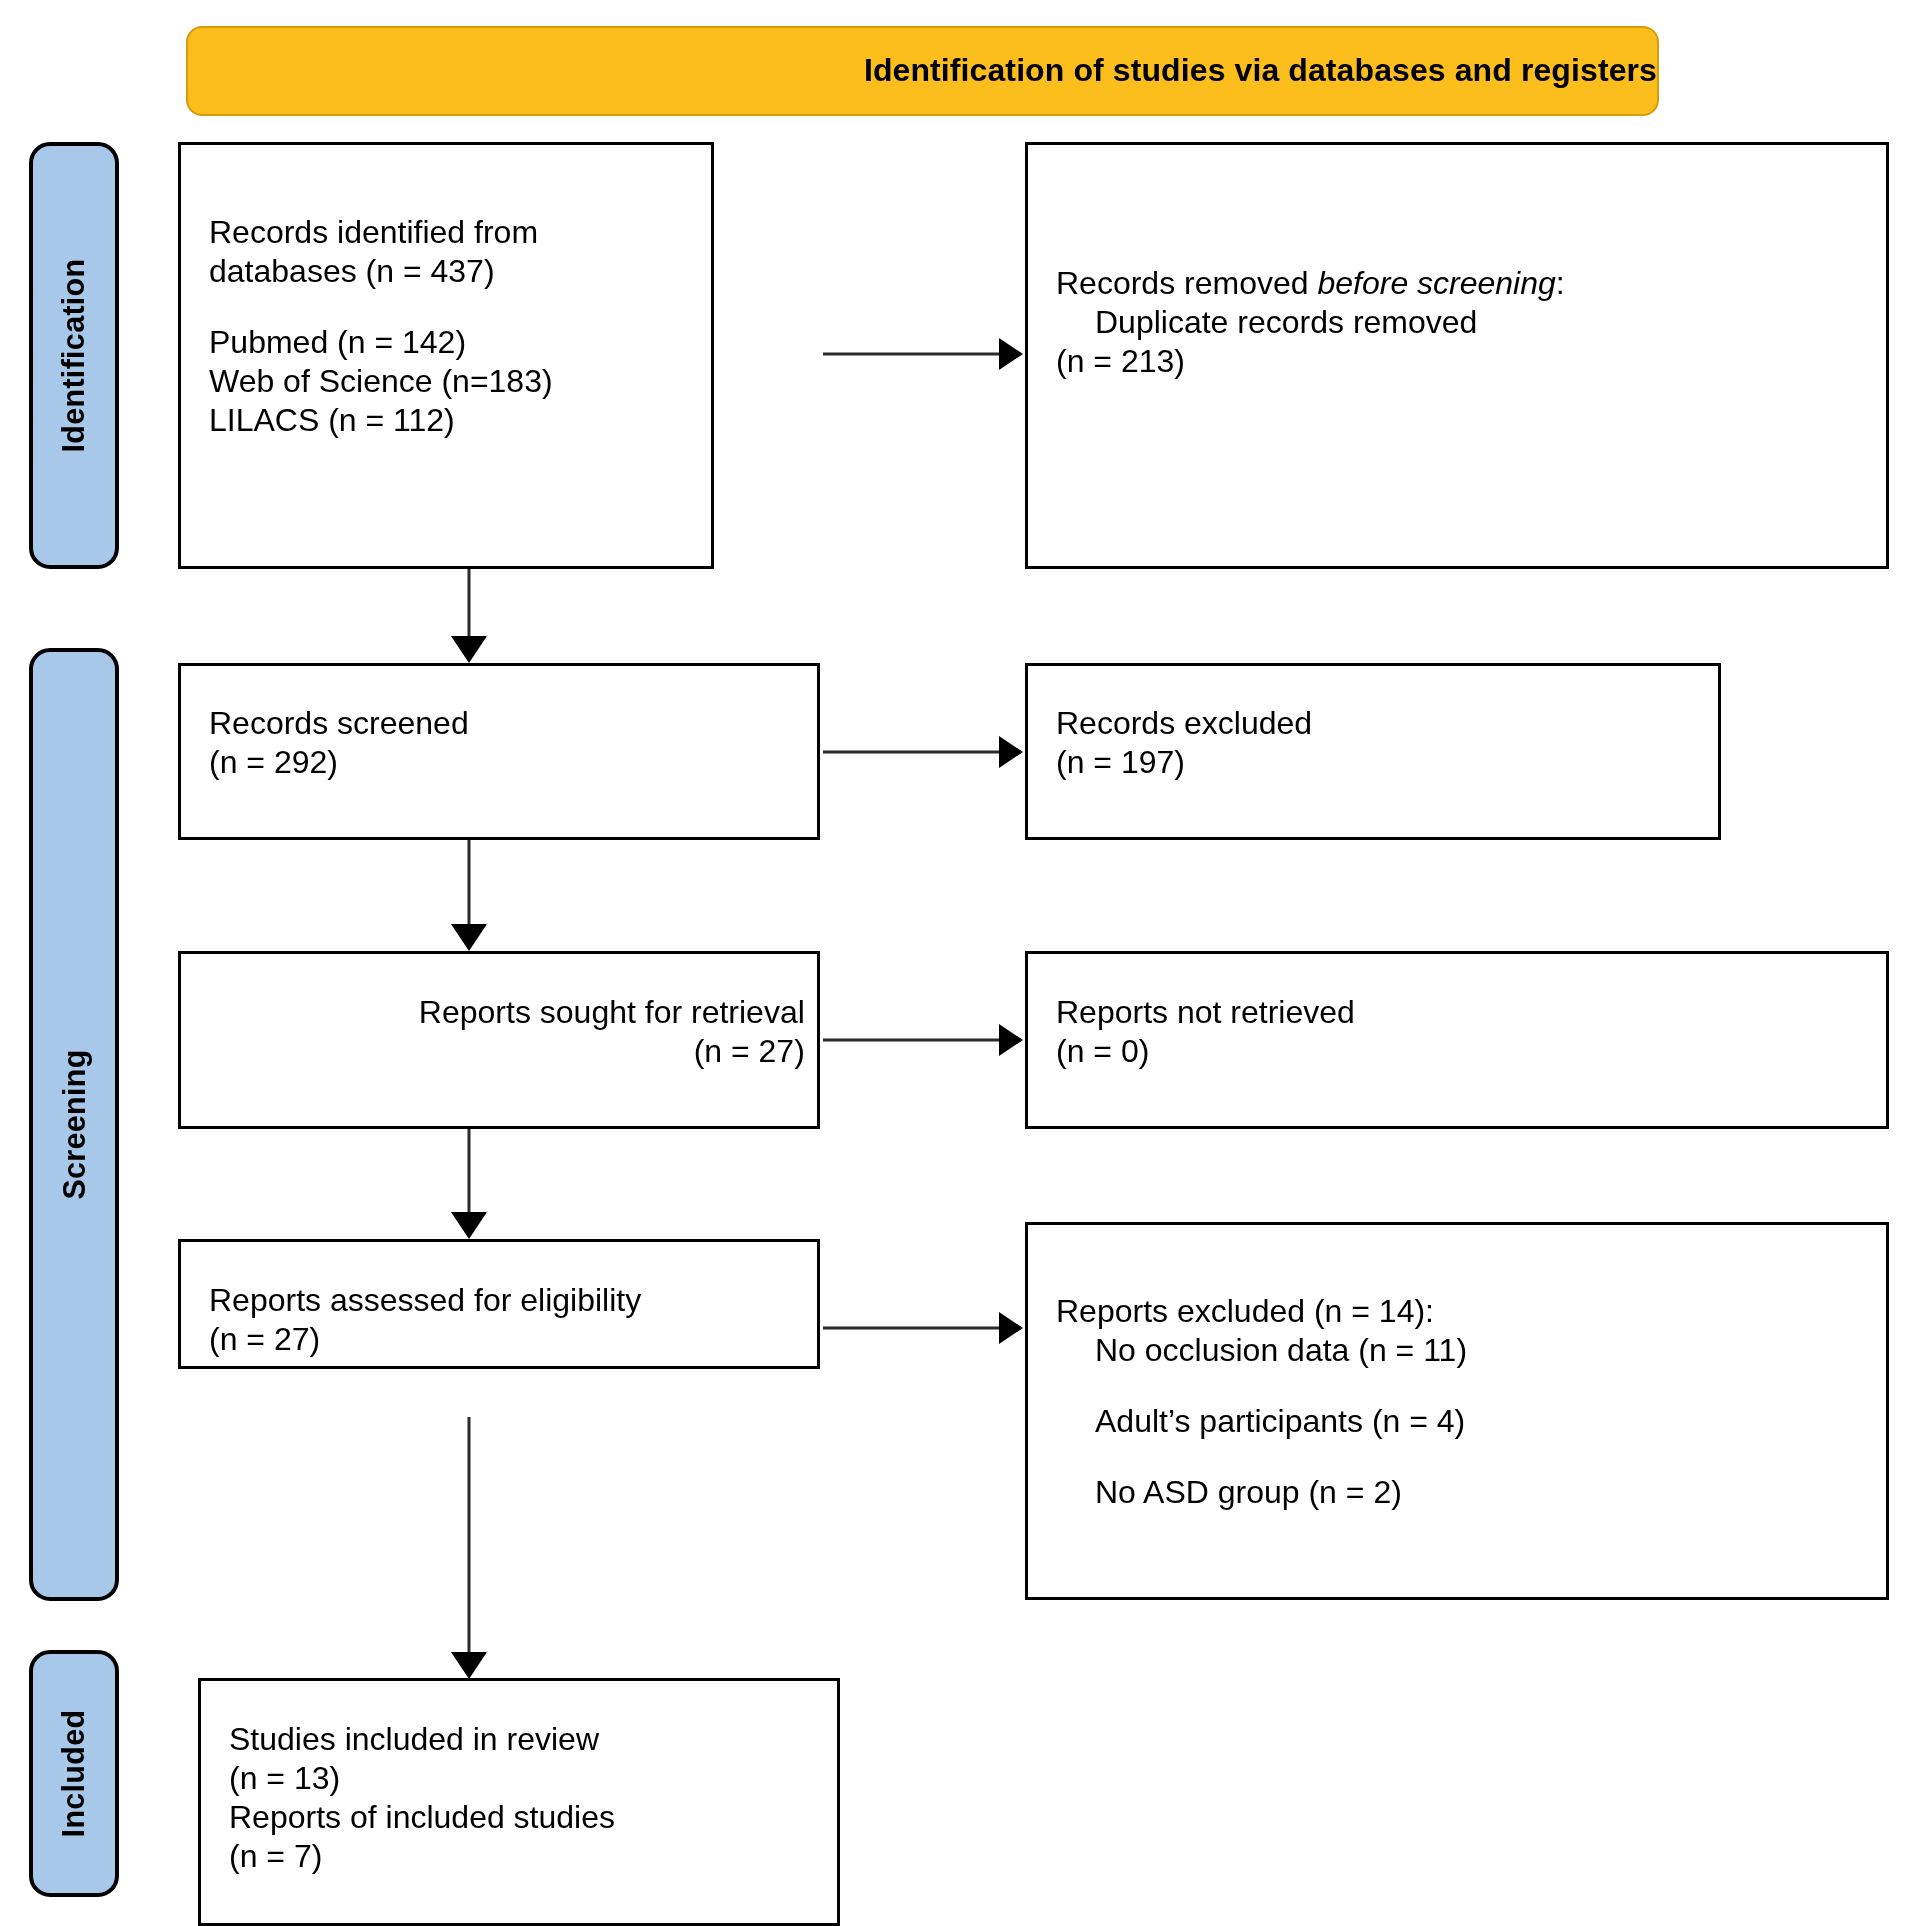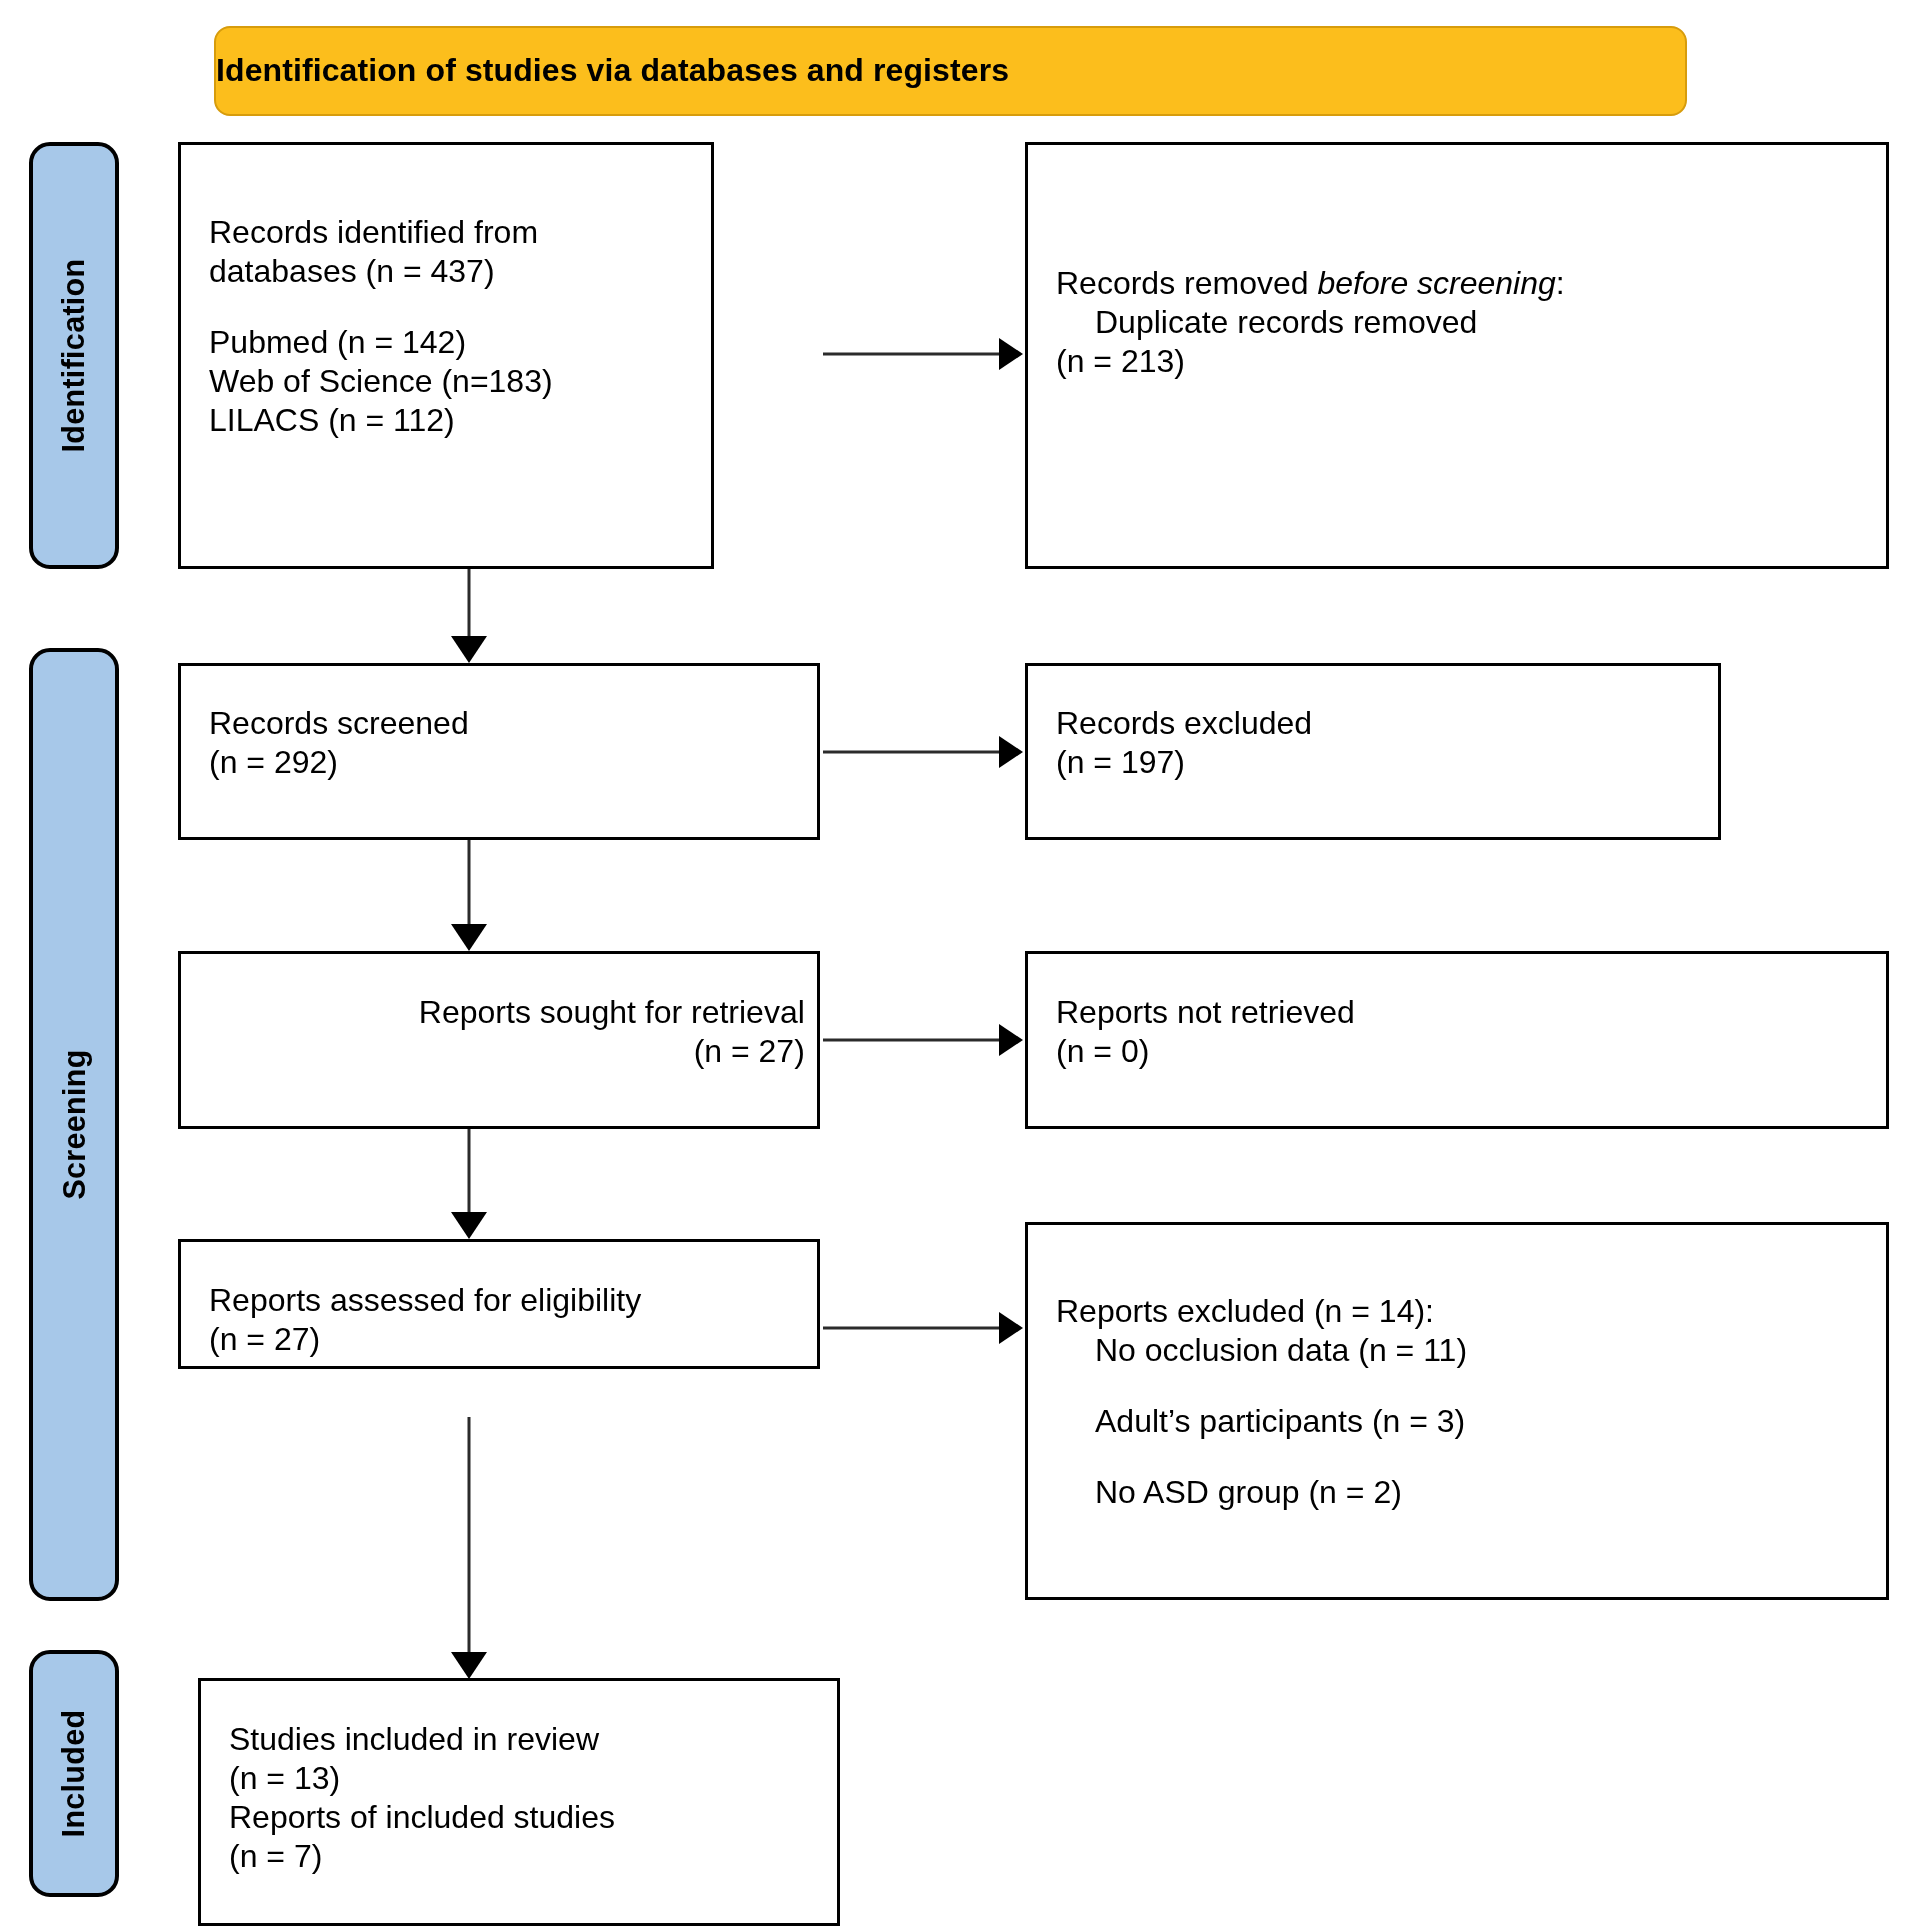--- a/index.html
+++ b/index.html
@@ -24,22 +24,21 @@
     left: 186px;
     top: 26px;
     width: 1473px;
     height: 90px;
     background: #fcbe1c;
     border: 2.4px solid #d79c0c;
     border-radius: 16px;
     box-sizing: border-box;
     display: flex;
     align-items: center;
-    justify-content: flex-start;
-    margin-left: 28px;
+    justify-content: flex-end;
   }
   .banner-text {
     font-size: 32px;
     font-weight: bold;
     color: #000000;
     letter-spacing: 0.1px;
     text-align: center;
     line-height: 1.1;
   }
 
@@ -244,21 +243,21 @@
 
   <div class="arrow-h" style="left:823px; top:1312px; width:201px; height:32px;">
     <div class="shaft" style="width:178px;"></div>
     <div class="head" style="left:176px;"></div>
   </div>
 
   <div class="box" style="left:1025px; top:1222px; width:864px; height:378px;">
     <div class="box-inner" style="top:67px;">
       <p>Reports excluded (n = 14):</p>
       <p class="indent">No occlusion data (n = 11)</p>
-      <p class="indent-gap">Adult’s participants (n = 3)</p>
+      <p class="indent-gap">Adult’s participants (n = 4)</p>
       <p class="indent-gap">No ASD group (n = 2)</p>
     </div>
   </div>
 
   <div class="arrow-v" style="left:453px; top:1417px; width:32px; height:262px;">
     <div class="shaft" style="height:236px;"></div>
     <div class="head" style="top:235px;"></div>
   </div>
 
   <div class="box" style="left:178px; top:1678px; width:642px; height:248px;margin-left:20px;">

